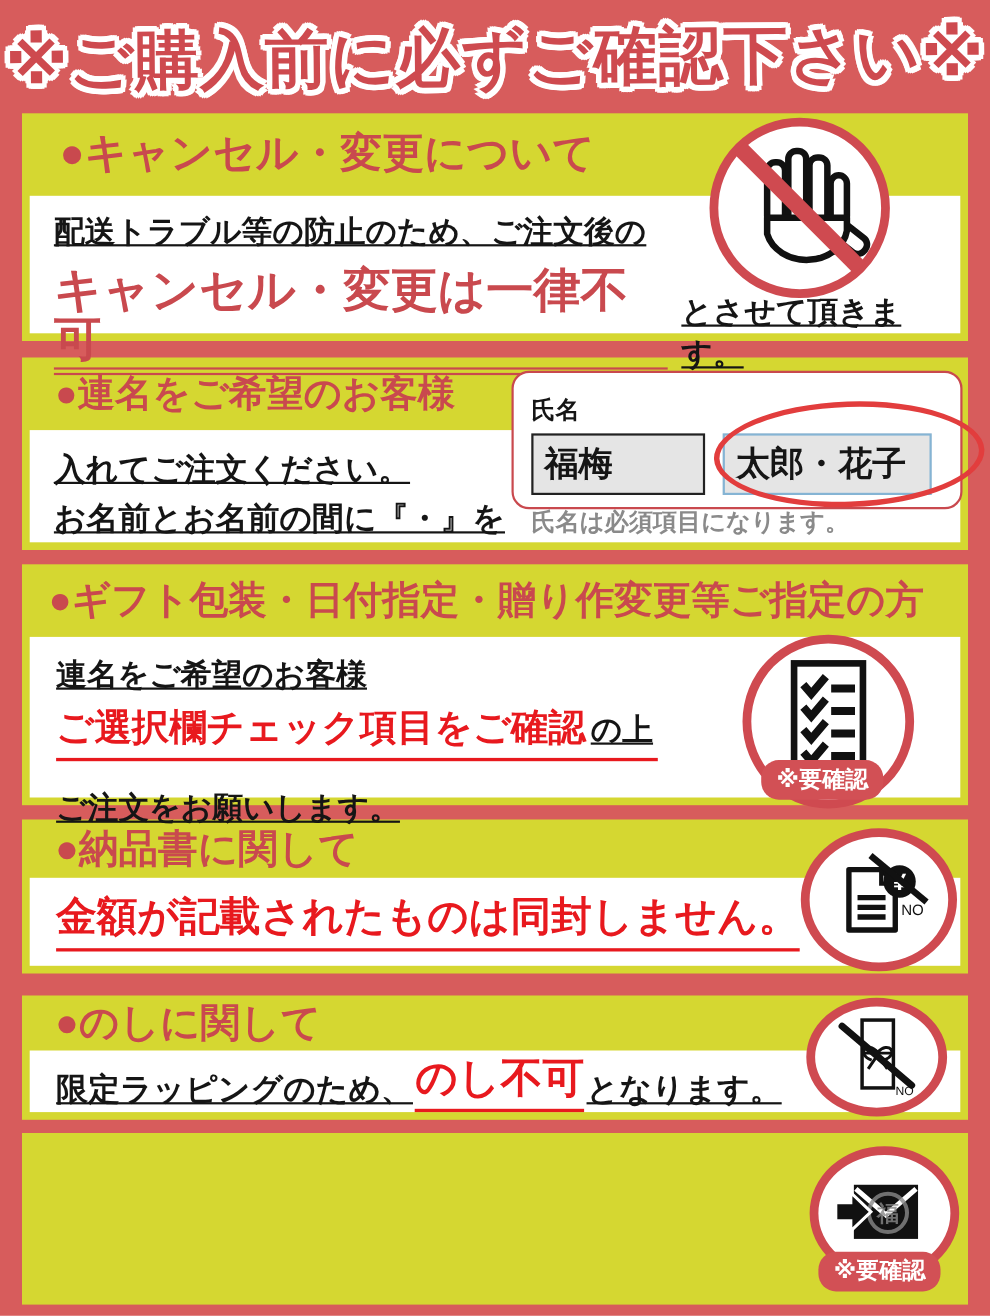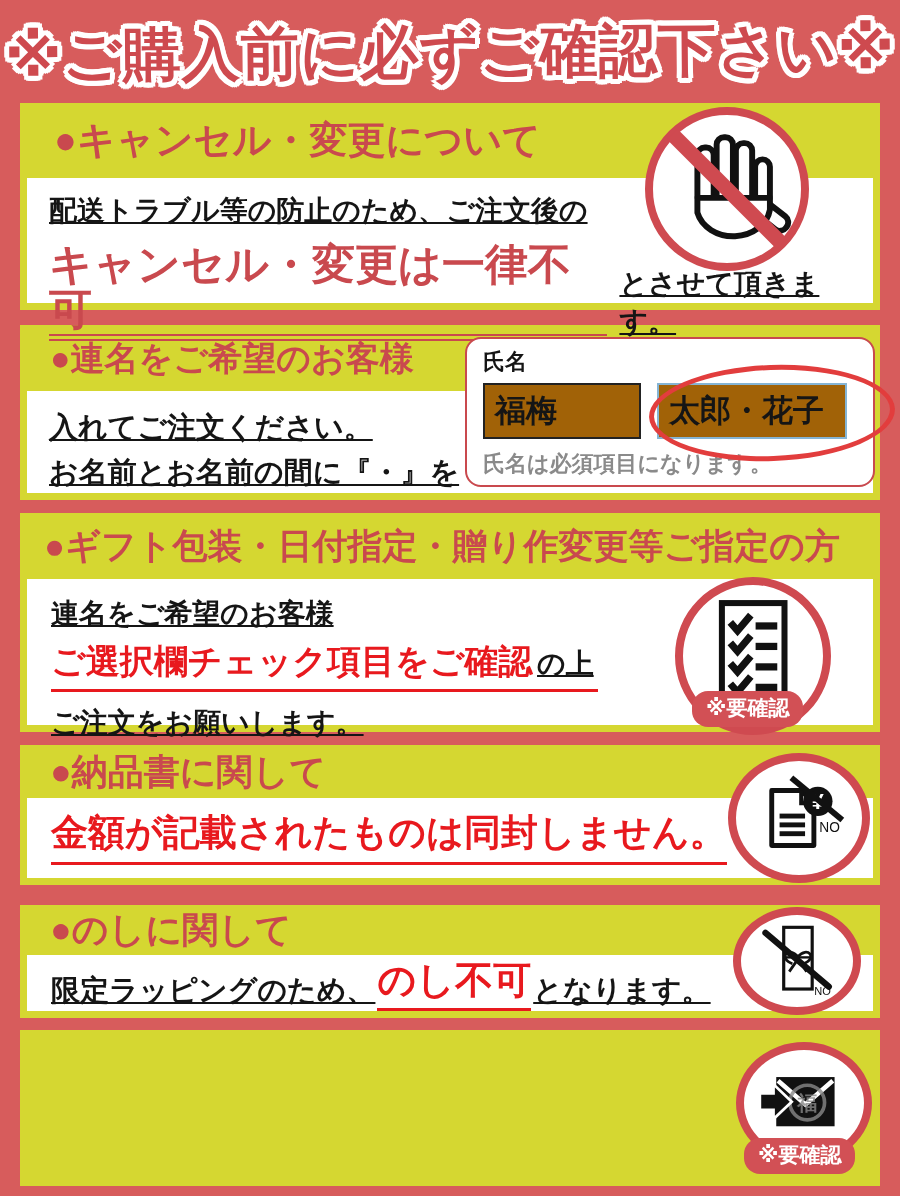--- a/index.html
+++ b/index.html
@@ -49,39 +49,39 @@
 
   
   #s1 .bodyw{padding:10px 0 0 22px;}
   #s1 .l1{font-size:28px;margin:4px 0 12px;}
   .em-cancel{font-size:43px;font-weight:800;color:var(--red-text);border-bottom:7px double var(--red-text);padding-bottom:2px;line-height:1.05;}
   #s1 .suf{font-size:28px;margin-left:12px;}
 
   
   #s2 .bodyw{padding:14px 0 0 22px;}
   #s2 .l{font-size:29px;line-height:1.55;}
-  .nameform{position:absolute;left:445px;top:12px;width:410px;height:150px;background:#fff;
-    border:2px solid var(--red-text);border-radius:16px;padding:8px 16px;z-index:2;}
+  .nameform{position:absolute;left:445px;top:12px;width:410px;height:126px;background:#fff;
+    border:2px solid var(--red-text);border-radius:16px;padding:19px 16px;z-index:2;}
   .nameform .lbl{font-size:22px;font-weight:700;color:var(--ink);}
   .nameform .row{display:flex;gap:16px;margin-top:6px;}
-  .inp{height:56px;display:flex;align-items:center;padding-left:10px;font-size:31px;font-weight:700;color:var(--ink);background:#a16207;}
+  .inp{height:56px;display:flex;align-items:center;padding-left:10px;font-size:31px;font-weight:700;color:var(--ink);background:#e5e5e5;}
   .inp1{width:158px;border:2px solid #222;}
   .inp2{width:190px;border:2px solid var(--blue);}
   .circle-annot{position:absolute;right:-22px;top:26px;width:246px;height:96px;border:5px solid #e23d3d;
     border-radius:50%;transform:rotate(-2deg);pointer-events:none;z-index:3;}
   .nameform .note{font-size:22px;color:var(--gray);margin-top:10px;font-weight:600;}
 
   
   #s3 .bodyw{padding:10px 0 0 24px;}
   #s3 .l1{font-size:28px;margin-top:6px;}
   #s3 .uwrap{display:inline-block;border-bottom:3px solid var(--bright-red);padding:2px 4px 4px 0;margin-top:4px;}
   .em-bright{color:var(--bright-red);font-weight:800;}
   #s3 .em-bright{font-size:34px;}
   #s3 .suf{font-size:28px;}
-  #s3 .l3{font-size:28px;margin-top:12px;}
+  #s3 .l3{font-size:28px;margin-top:24px;}
 
   
   #s4 .bodyw{padding:10px 0 0 24px;}
   #s4 .em-bright{display:inline-block;font-size:37px;border-bottom:3px solid var(--bright-red);padding-bottom:4px;}
 
   
   #s5 .bodyw{padding:6px 0 0 24px;}
   #s5 .pre,#s5 .suf{font-size:29px;}
   #s5 .em-bright{font-size:38px;border-bottom:3px solid var(--bright-red);padding-bottom:2px;margin:0 2px;}
 

